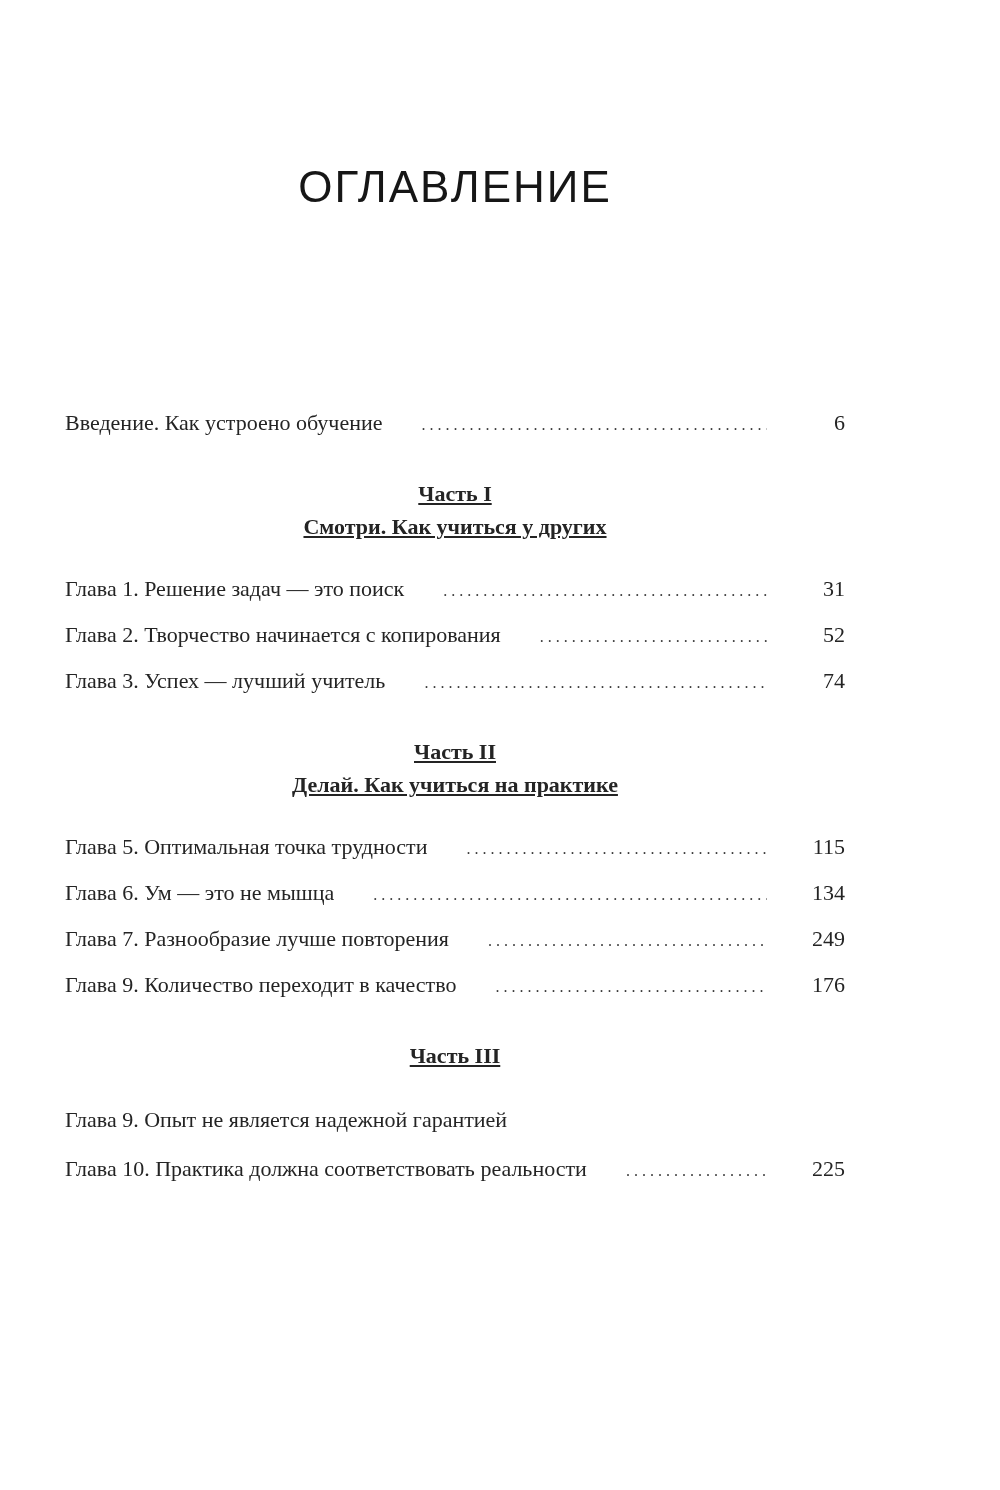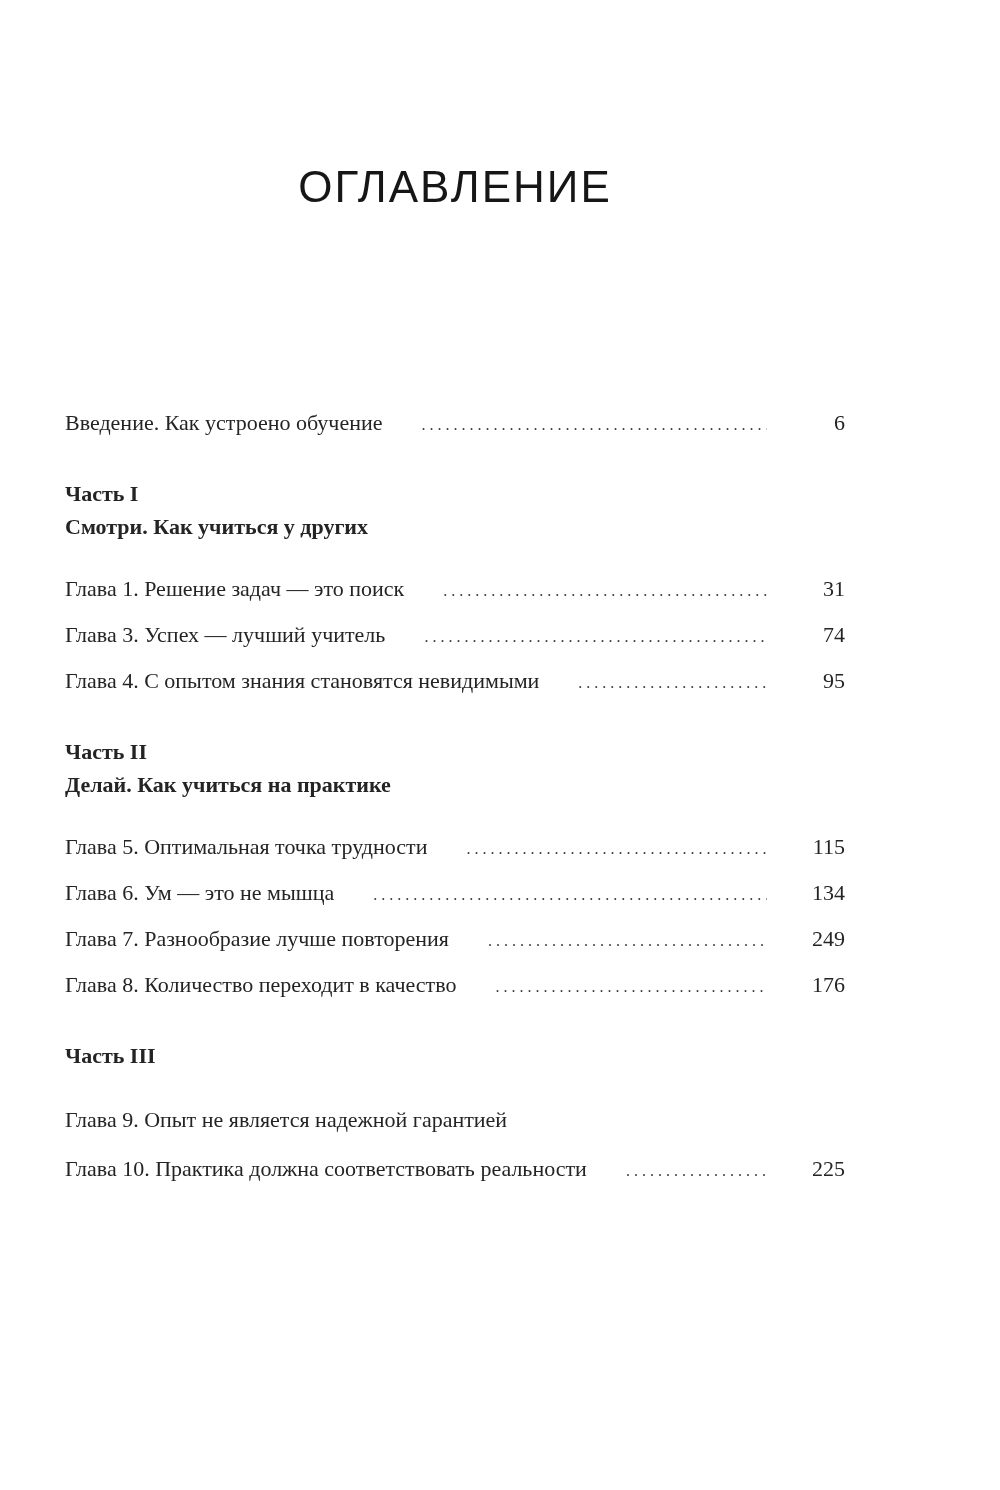--- a/index.html
+++ b/index.html
@@ -51,23 +51,24 @@
     font-size: 16px;
     letter-spacing: 4px;
   }
   .pagenum {
     flex: 0 0 auto;
     min-width: 44px;
     text-align: right;
     white-space: nowrap;
   }
   .part-heading {
-    text-align: left;
+    text-align: center;
     font-weight: bold;
     margin: 40px 0 31px;
+    text-decoration: underline;
   }
   .part-title { line-height: 33px; }
   .part-subtitle { line-height: 34px; white-space: pre-line; }
   .entry-multi { margin-bottom: 18px; line-height: 34px; }
   .entry-multi .row { line-height: 34px; }
 </style>
 </head>
 <body>
 
 <div class="page">
@@ -87,28 +88,28 @@
         <div class="part-title">Часть I</div>
         <div class="part-subtitle">Смотри. Как учиться у других</div>
       </div>
 
       <div class="row entry">
         <span class="label">Глава 1. Решение задач — это поиск</span>
         <span class="leader"></span>
         <span class="pagenum">31</span>
       </div>
       <div class="row entry">
+        <span class="label">Глава 2. Творчество начинается с копирования</span>
+        <span class="leader"></span>
+        <span class="pagenum">52</span>
+      </div>
+      <div class="row entry">
         <span class="label">Глава 3. Успех — лучший учитель</span>
         <span class="leader"></span>
         <span class="pagenum">74</span>
-      </div>
-      <div class="row entry">
-        <span class="label">Глава 4. С опытом знания становятся невидимыми</span>
-        <span class="leader"></span>
-        <span class="pagenum">95</span>
       </div>
     </div>
 
     <div class="part">
       <div class="part-heading">
         <div class="part-title">Часть II</div>
         <div class="part-subtitle">Делай. Как учиться на практике</div>
       </div>
 
       <div class="row entry">
@@ -120,21 +121,21 @@
         <span class="label">Глава 6. Ум — это не мышца</span>
         <span class="leader"></span>
         <span class="pagenum">134</span>
       </div>
       <div class="row entry">
         <span class="label">Глава 7. Разнообразие лучше повторения</span>
         <span class="leader"></span>
         <span class="pagenum">249</span>
       </div>
       <div class="row entry">
-        <span class="label">Глава 8. Количество переходит в качество</span>
+        <span class="label">Глава 9. Количество переходит в качество</span>
         <span class="leader"></span>
         <span class="pagenum">176</span>
       </div>
     </div>
 
     <div class="part">
       <div class="part-heading">
         <div class="part-title">Часть III</div>
       </div>
 

